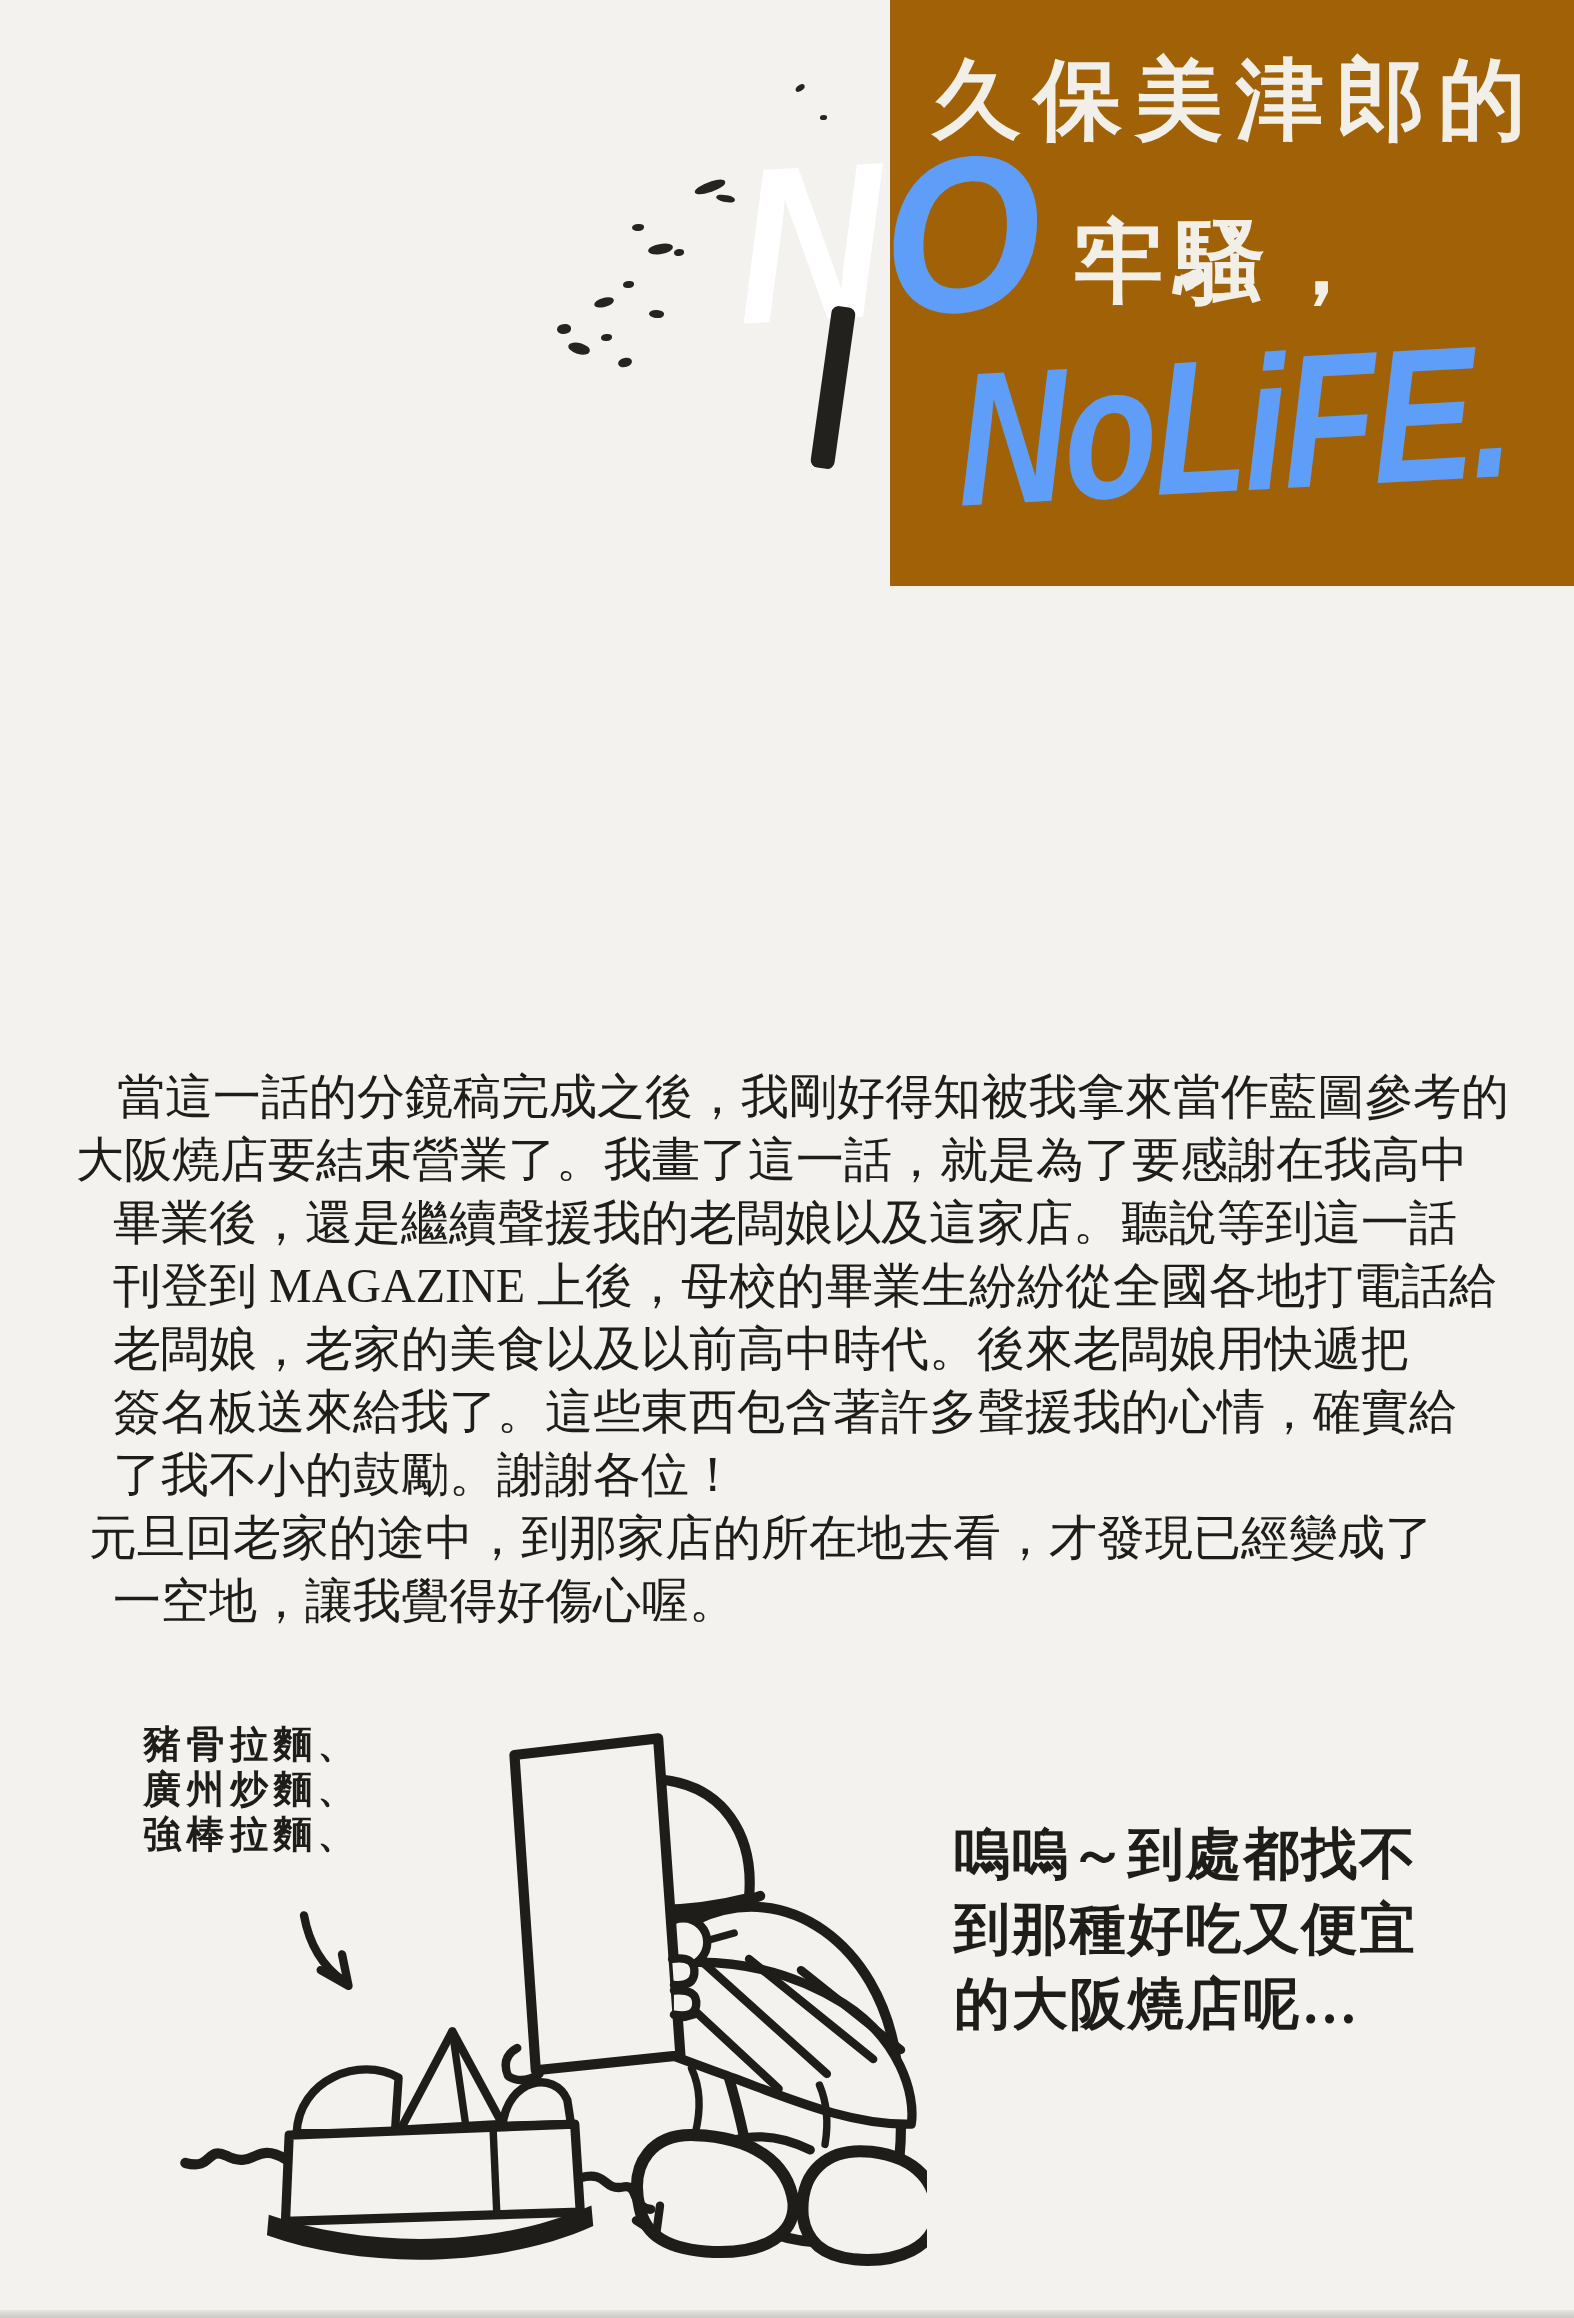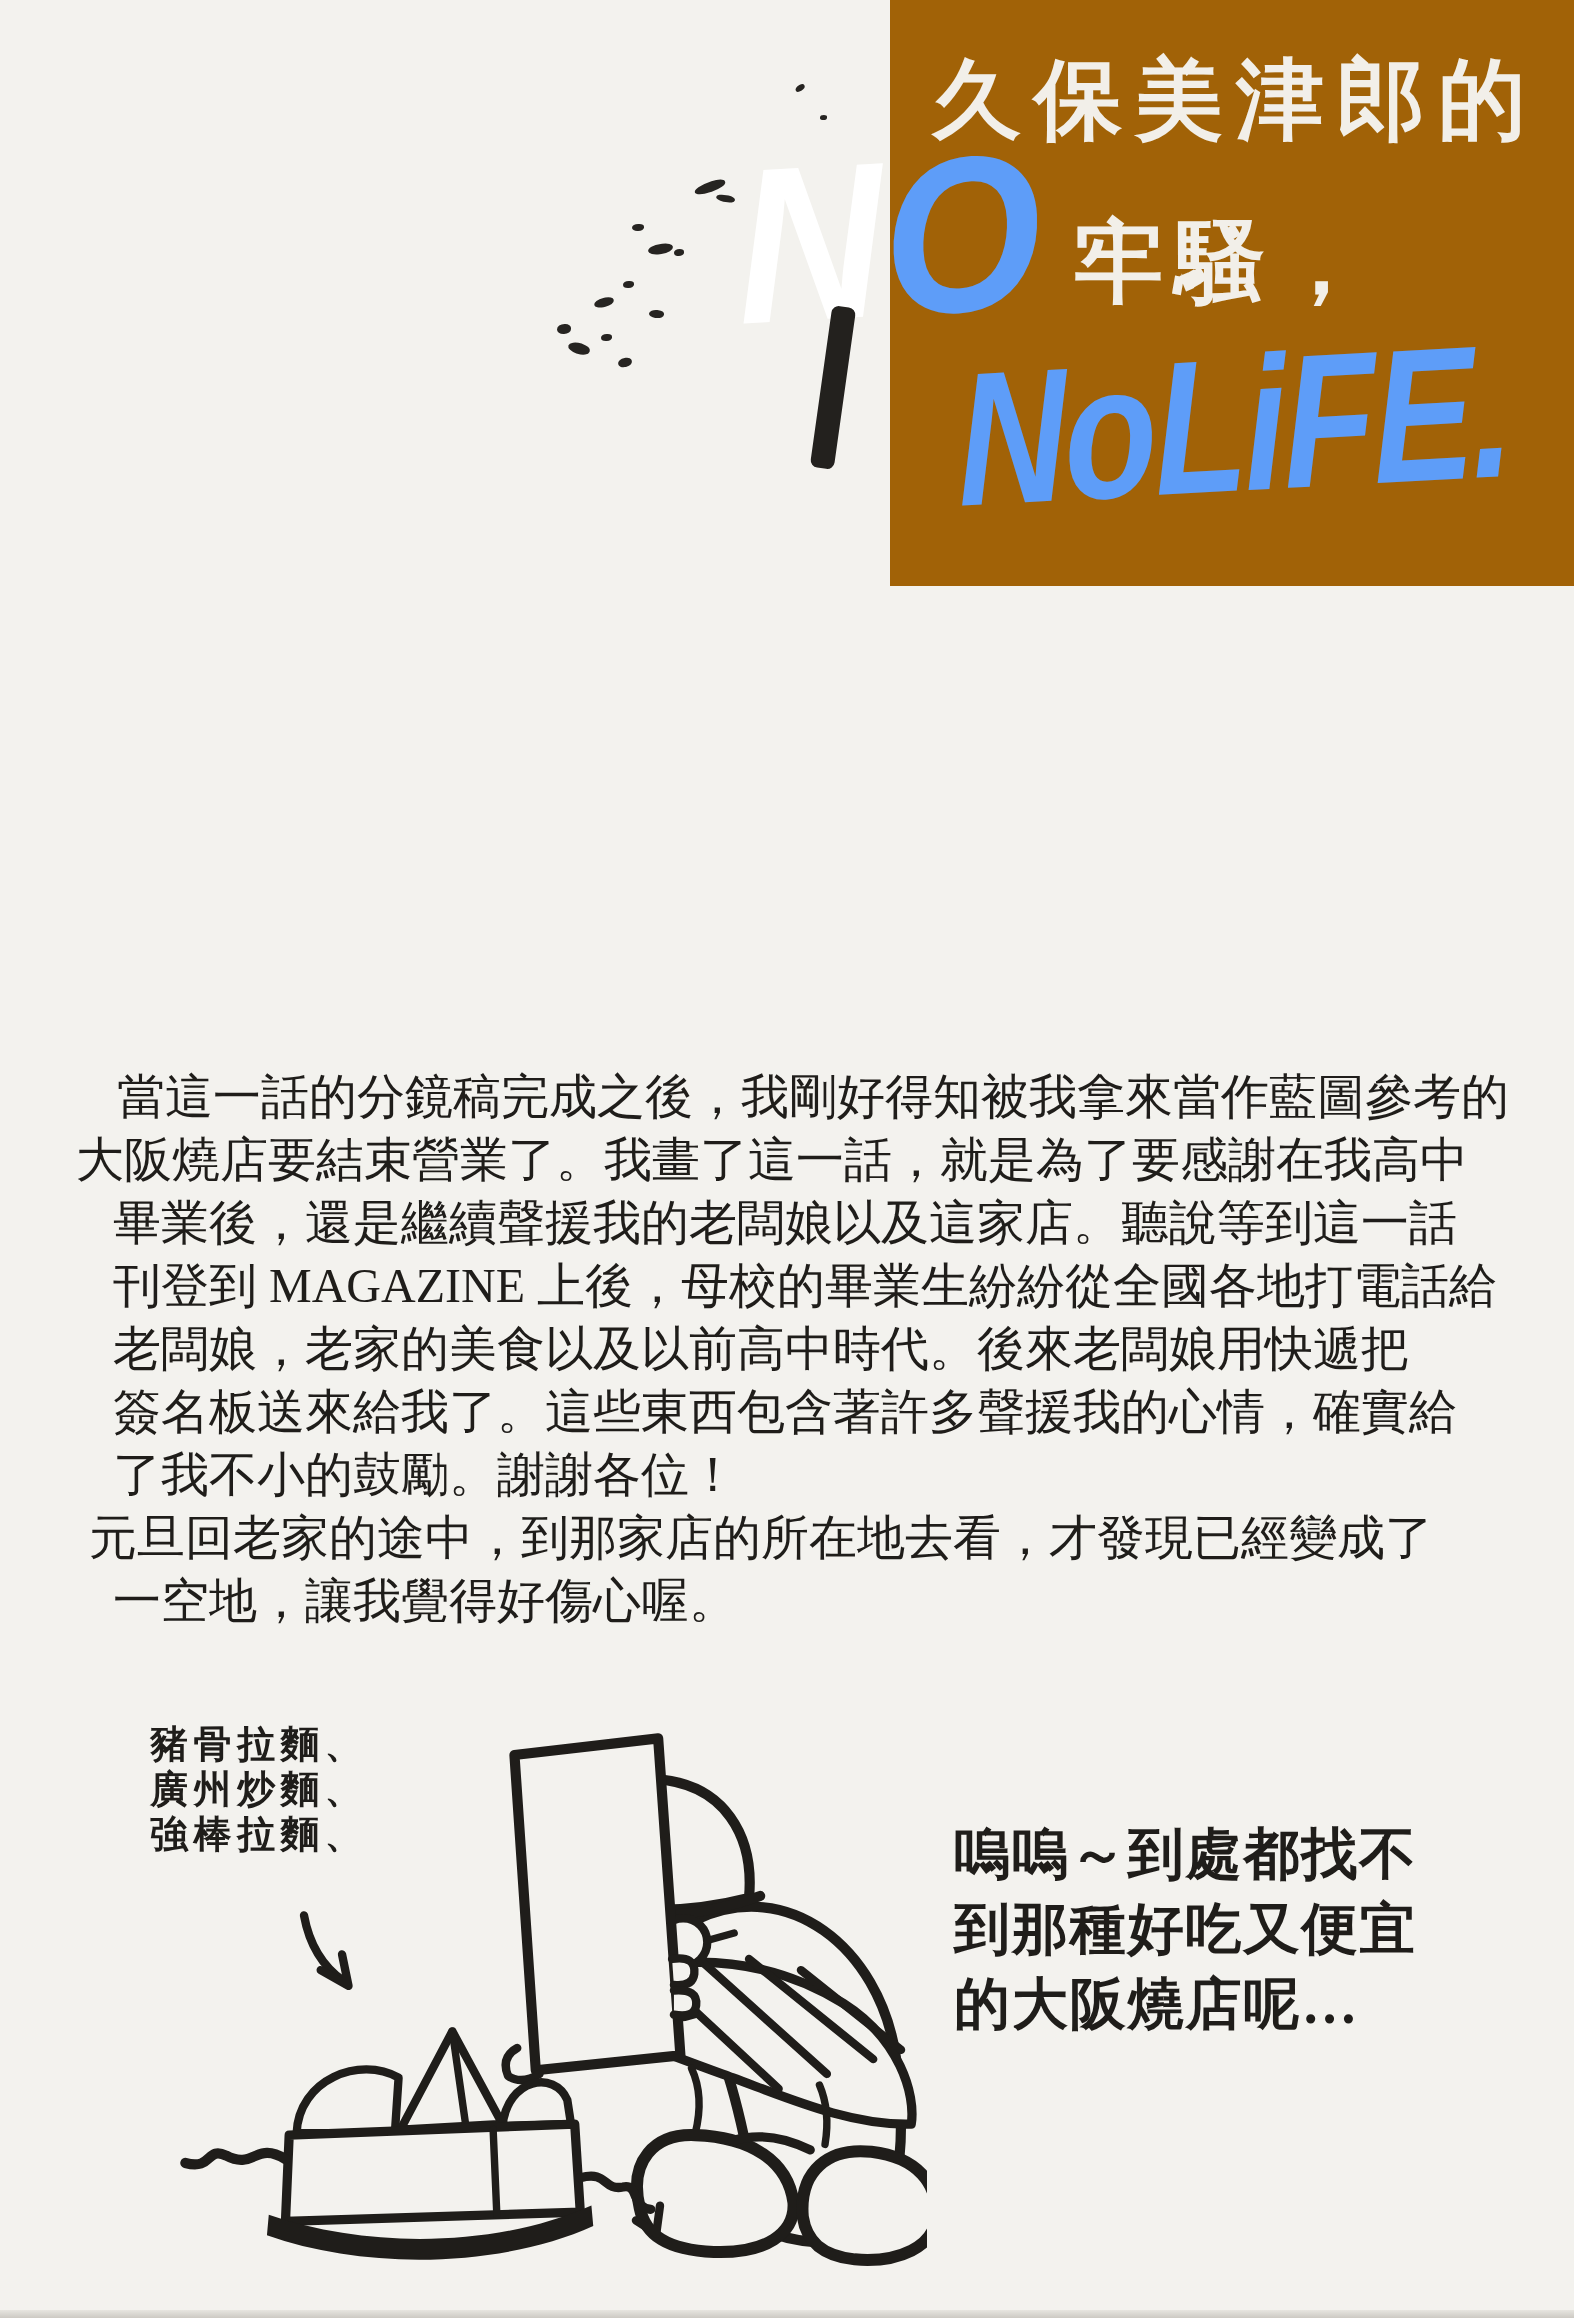--- a/index.html
+++ b/index.html
@@ -34,21 +34,21 @@
   .brush-leg{position:absolute;left:821px;top:306px;width:24px;height:163px;background:#23211e;border-radius:7.4px;transform:rotate(8deg);}
   .speck{position:absolute;background:#262421;border-radius:60% 45% 55% 50%;}
   
   .essay{position:absolute;left:76px;top:1065px;width:1466px;font-size:48px;line-height:63px;font-weight:400;}
   .essay div{white-space:nowrap;}
   .ind-a{margin-left:41px;}
   .ind-b{margin-left:0;}
   .ind-c{margin-left:37px;}
   .ind-d{margin-left:13px;}
   
-  .food-list{position:absolute;left:150px;top:1722px;font-size:38px;line-height:45px;font-weight:700;}
+  .food-list{position:absolute;left:143px;top:1722px;font-size:38px;line-height:45px;font-weight:700;}
   .food-list div{white-space:nowrap;letter-spacing:5.6px;}
   .speech{position:absolute;left:954px;top:1777px;font-size:56px;line-height:75px;font-weight:700;margin-top:40px;}
   .speech div{white-space:nowrap;letter-spacing:1.9px;}
   
   .page-bottom-edge{position:absolute;left:0;bottom:0;width:100%;height:9.3px;
     background:linear-gradient(#e7e5e0,#c9c6c0);}
   svg{display:block;}
 </style>
 </head>
 <body>

